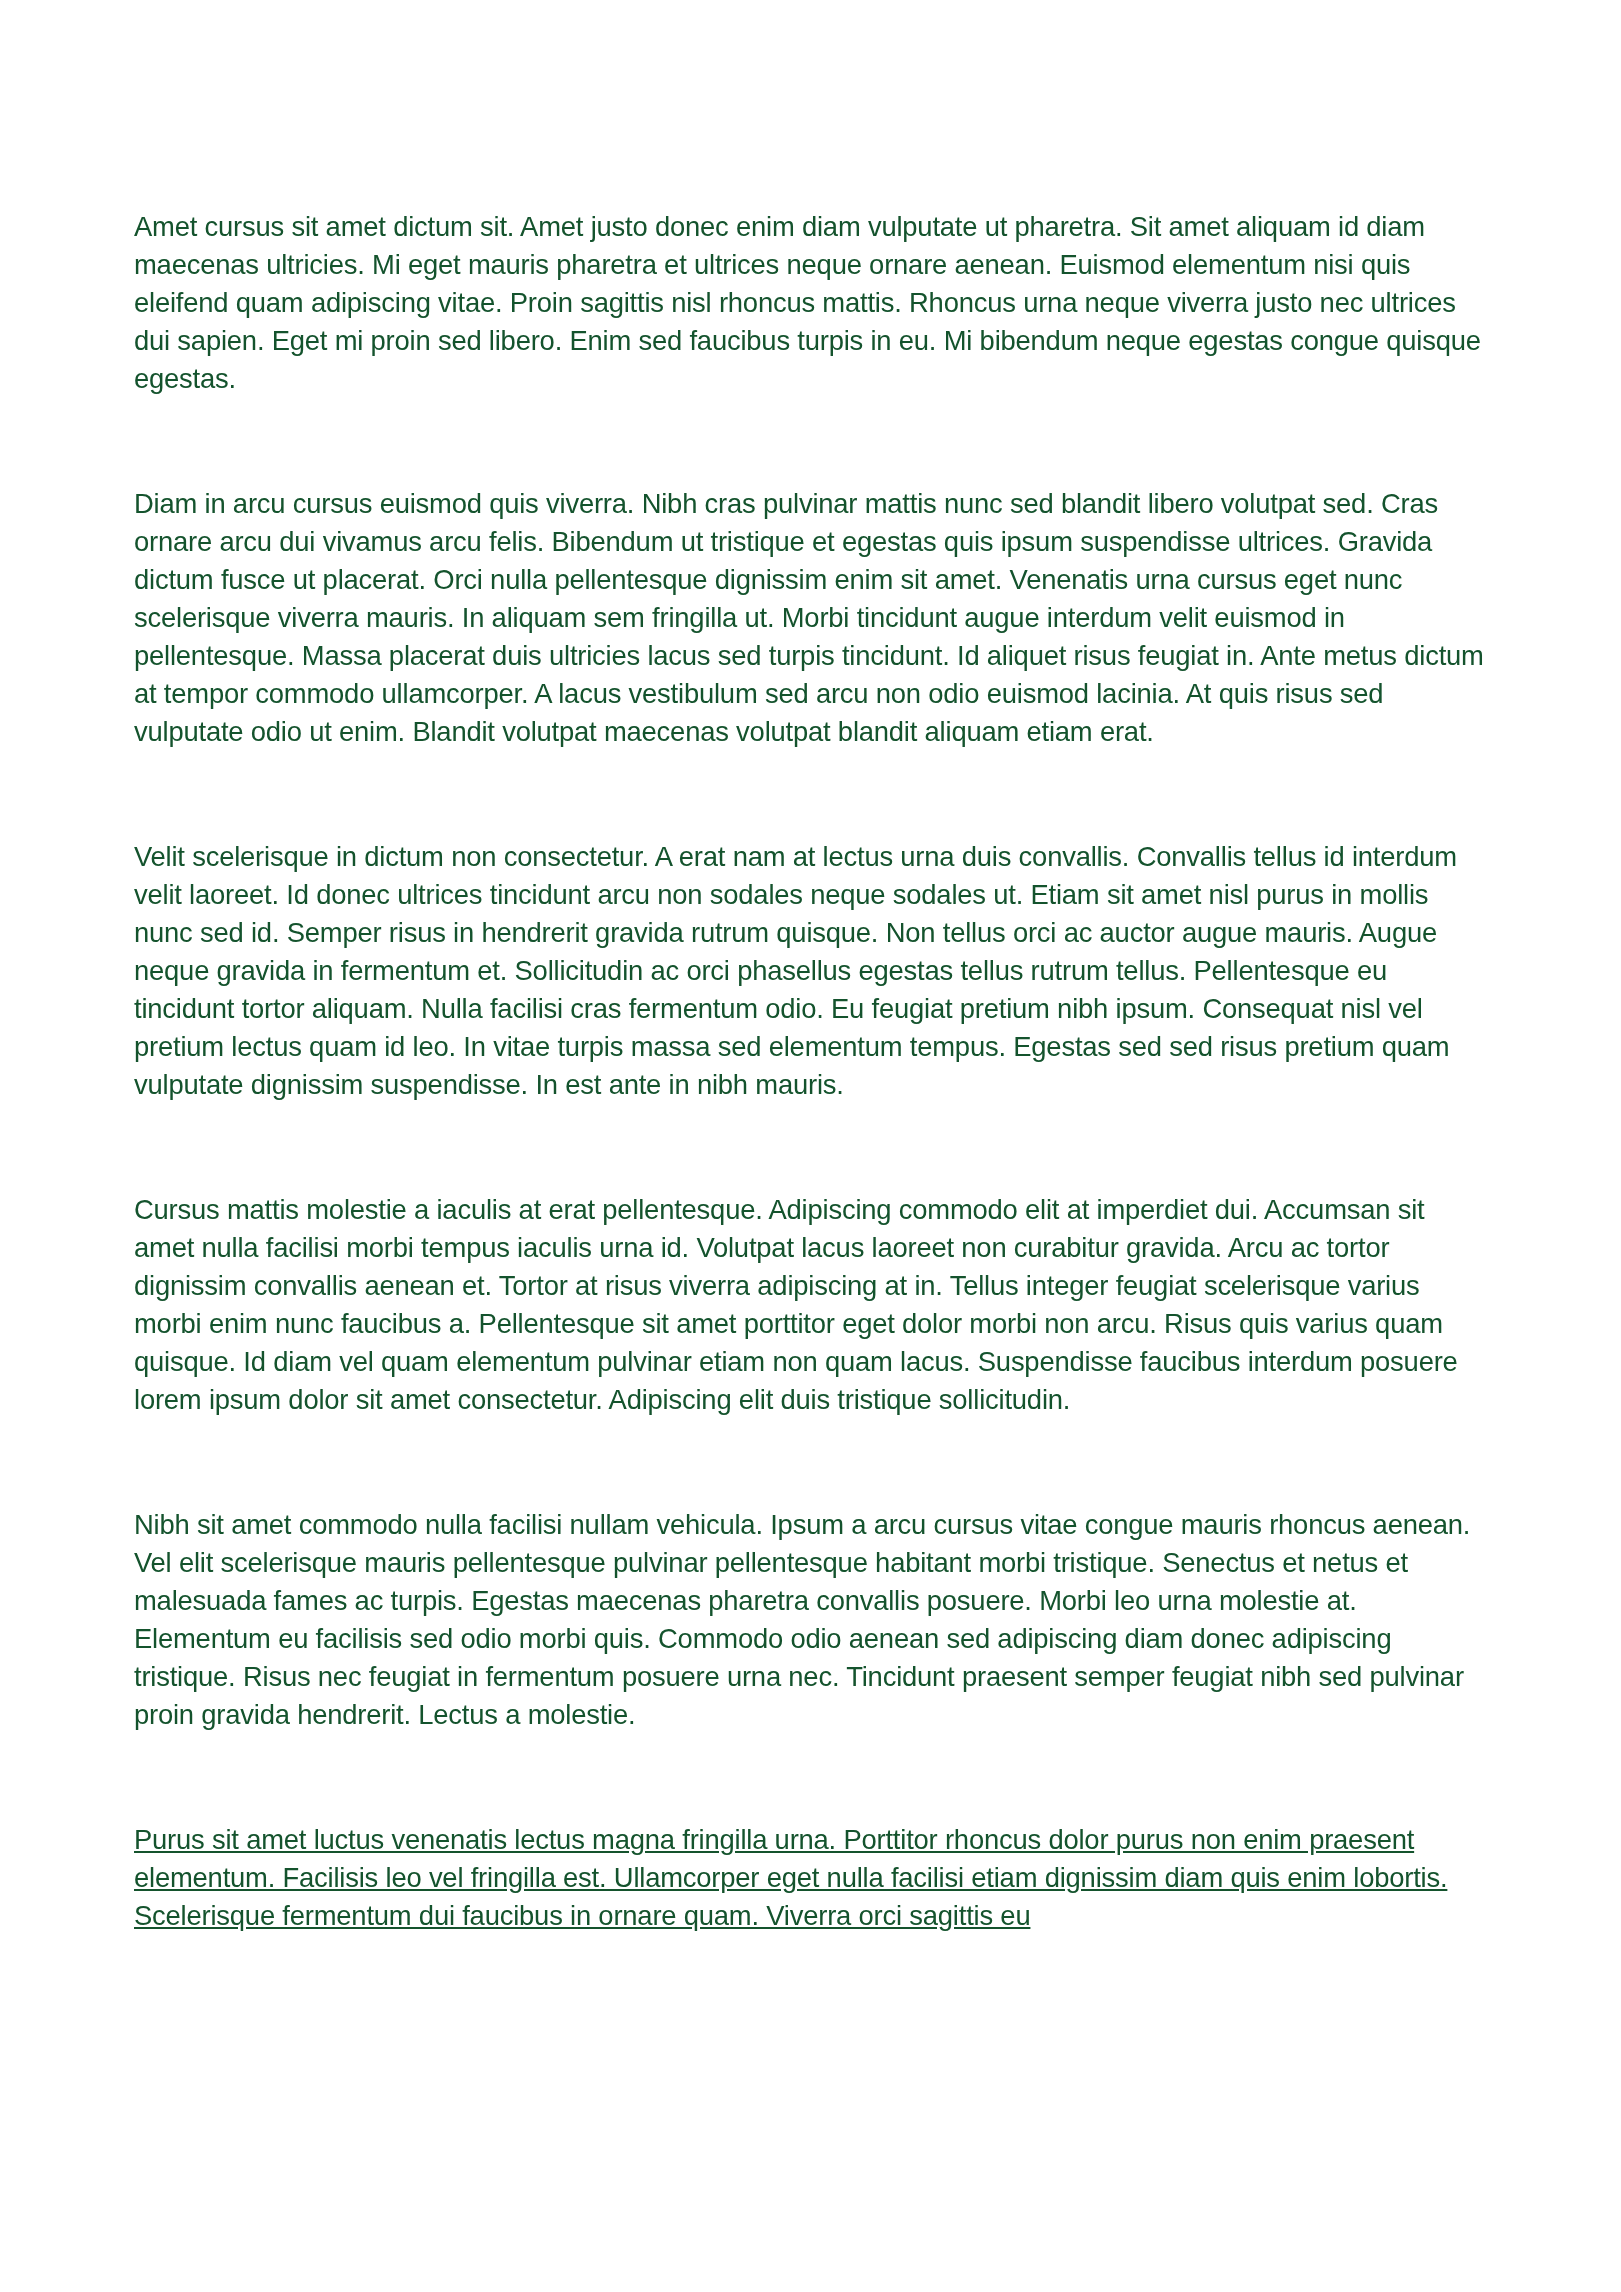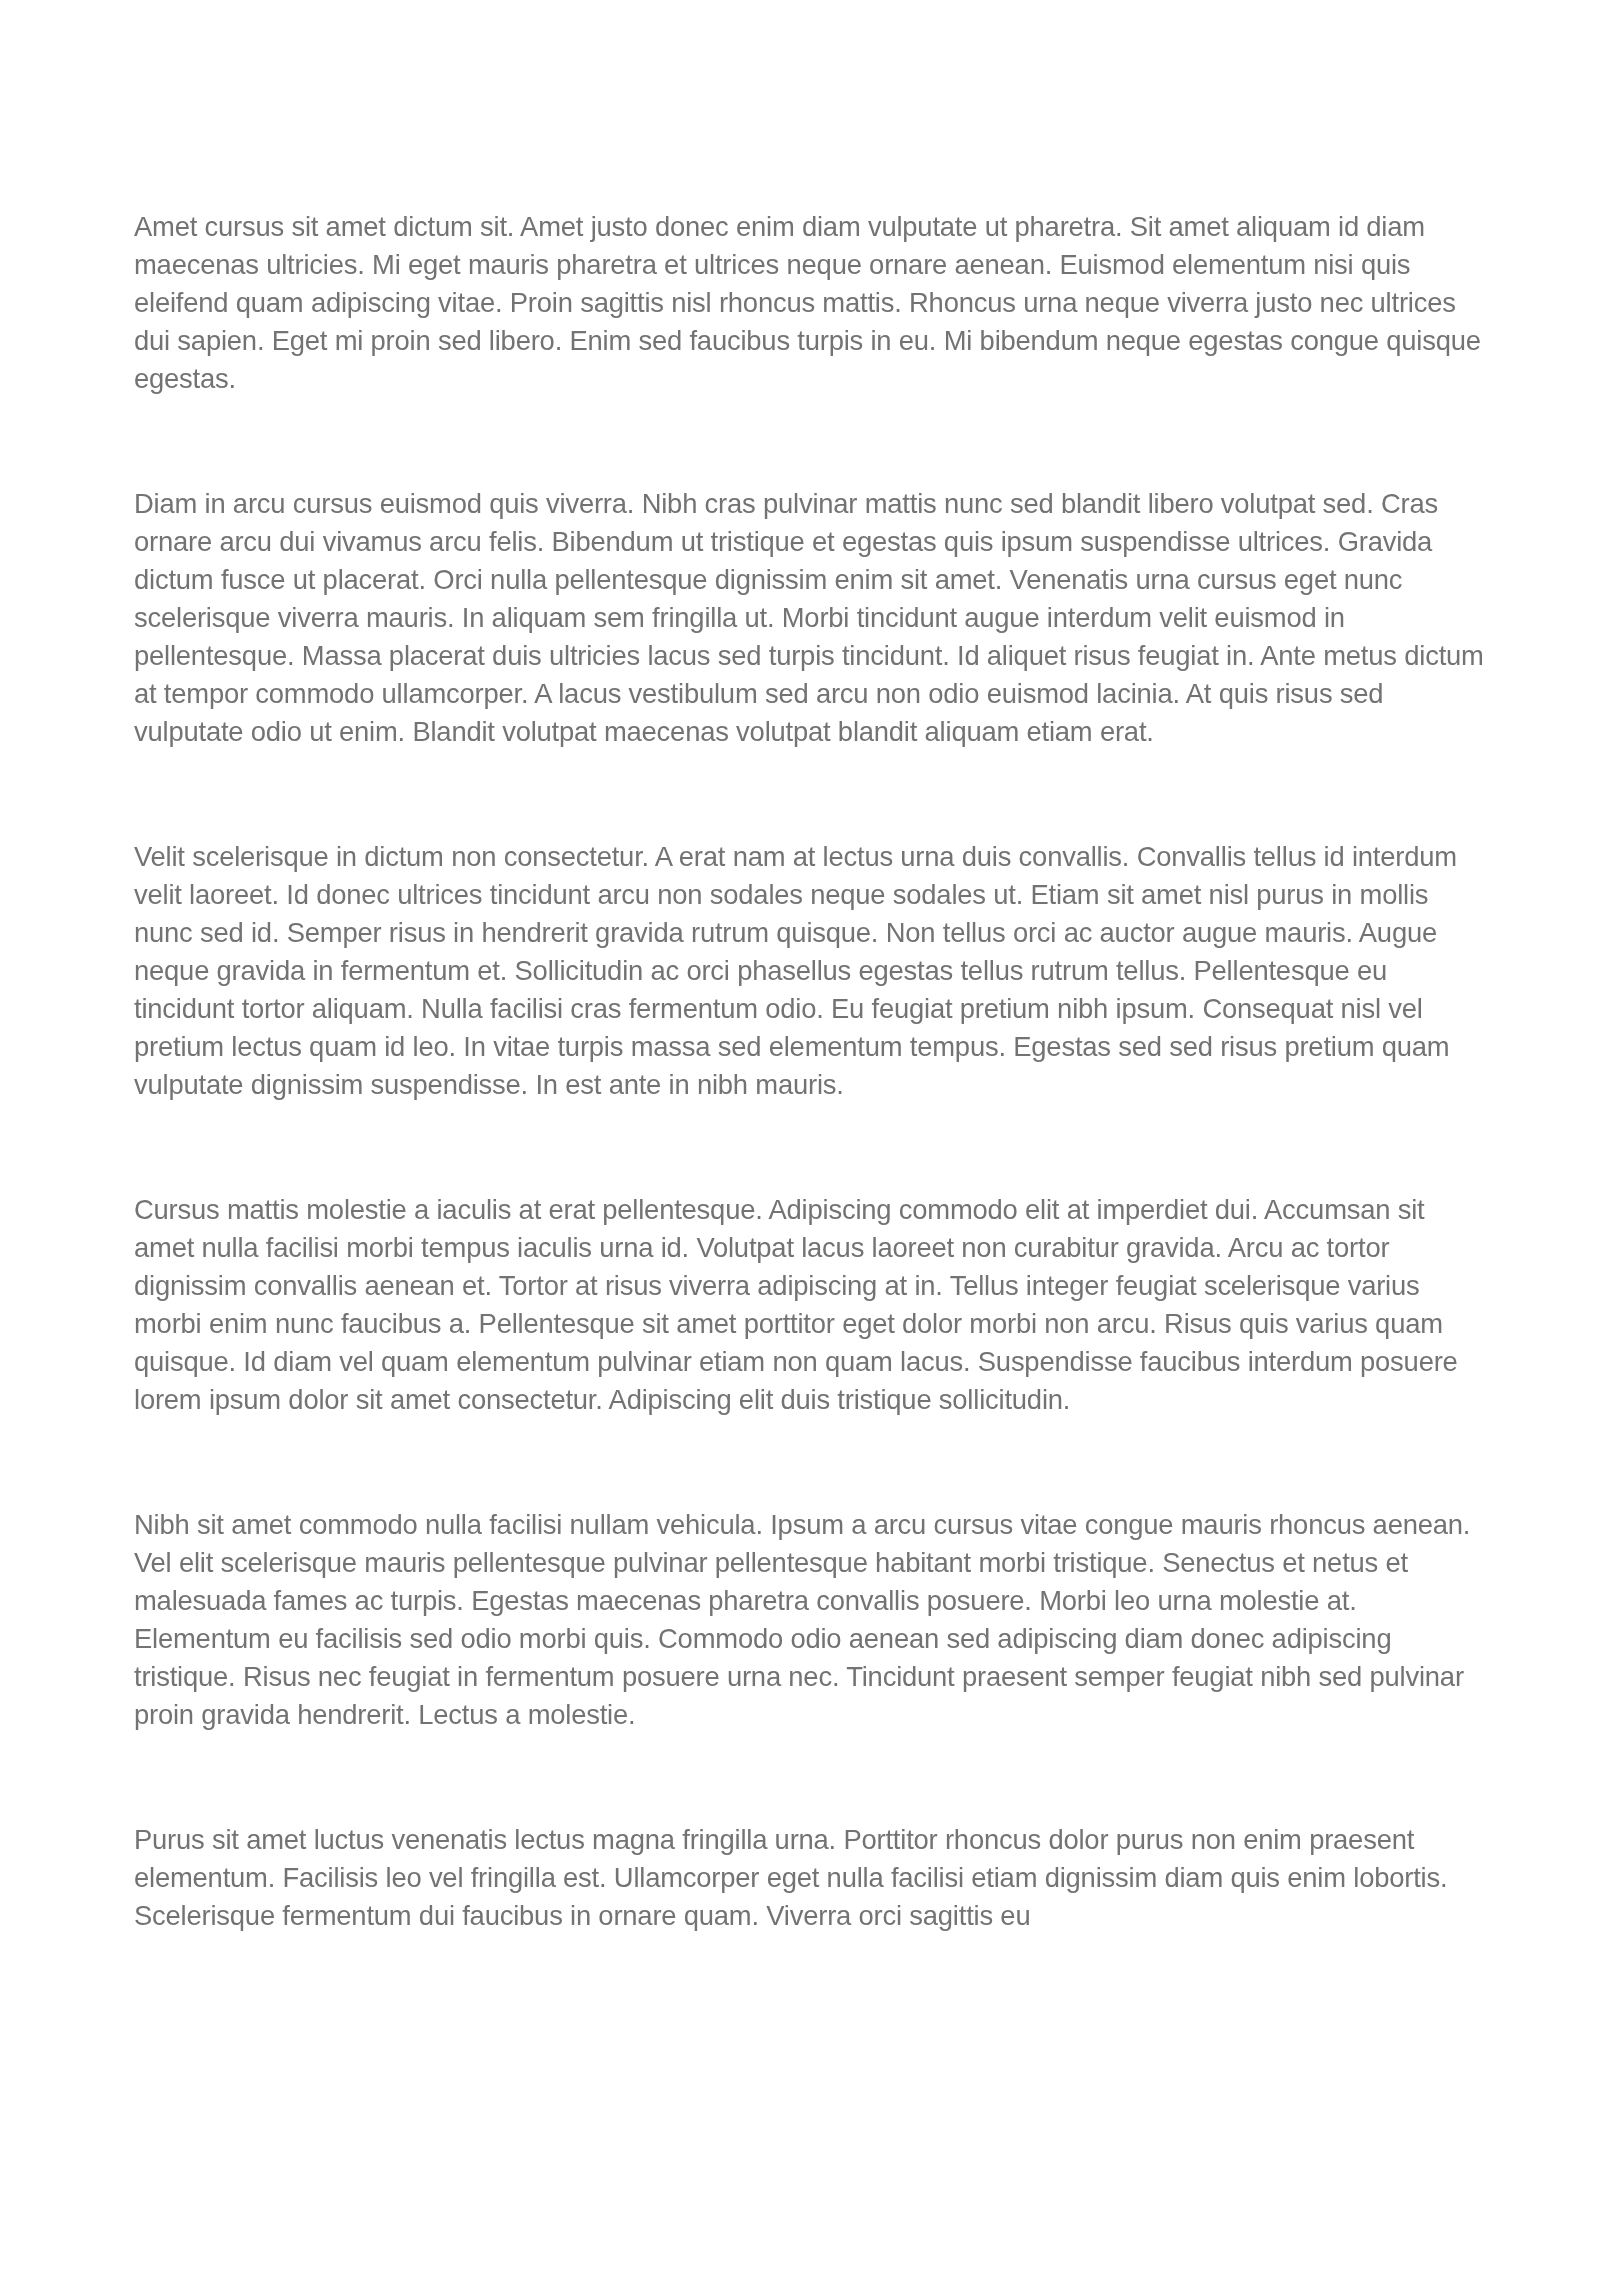--- a/index.html
+++ b/index.html
@@ -13,29 +13,30 @@
     height: 2107px;
     margin: 0;
     background: #ffffff;
     box-sizing: border-box;
     padding: 208px 131px 0 134px;
     overflow: hidden;
     font-family: "Liberation Sans", sans-serif;
     font-size: 27.4px;
     line-height: 38px;
     letter-spacing: -0.2px;
-    color: #737373;
+    color: #14532d;
     text-align: left;
   }
   .page p {
     margin: 0 0 87px 0;
     padding: 0;
   }
   .page p:last-child {
     margin-bottom: 14px;
+    text-decoration: underline;
   }
 </style>
 </head>
 <body>
 
 <div class="page">
   <p>Amet cursus sit amet dictum sit. Amet justo donec enim diam vulputate ut pharetra. Sit amet aliquam id diam maecenas ultricies. Mi eget mauris pharetra et ultrices neque ornare aenean. Euismod elementum nisi quis eleifend quam adipiscing vitae. Proin sagittis nisl rhoncus mattis. Rhoncus urna neque viverra justo nec ultrices dui sapien. Eget mi proin sed libero. Enim sed faucibus turpis in eu. Mi bibendum neque egestas congue quisque egestas.</p>
   <p>Diam in arcu cursus euismod quis viverra. Nibh cras pulvinar mattis nunc sed blandit libero volutpat sed. Cras ornare arcu dui vivamus arcu felis. Bibendum ut tristique et egestas quis ipsum suspendisse ultrices. Gravida dictum fusce ut placerat. Orci nulla pellentesque dignissim enim sit amet. Venenatis urna cursus eget nunc scelerisque viverra mauris. In aliquam sem fringilla ut. Morbi tincidunt augue interdum velit euismod in pellentesque. Massa placerat duis ultricies lacus sed turpis tincidunt. Id aliquet risus feugiat in. Ante metus dictum at tempor commodo ullamcorper. A lacus vestibulum sed arcu non odio euismod lacinia. At quis risus sed vulputate odio ut enim. Blandit volutpat maecenas volutpat blandit aliquam etiam erat.</p>
   <p>Velit scelerisque in dictum non consectetur. A erat nam at lectus urna duis convallis. Convallis tellus id interdum velit laoreet. Id donec ultrices tincidunt arcu non sodales neque sodales ut. Etiam sit amet nisl purus in mollis nunc sed id. Semper risus in hendrerit gravida rutrum quisque. Non tellus orci ac auctor augue mauris. Augue neque gravida in fermentum et. Sollicitudin ac orci phasellus egestas tellus rutrum tellus. Pellentesque eu tincidunt tortor aliquam. Nulla facilisi cras fermentum odio. Eu feugiat pretium nibh ipsum. Consequat nisl vel pretium lectus quam id leo. In vitae turpis massa sed elementum tempus. Egestas sed sed risus pretium quam vulputate dignissim suspendisse. In est ante in nibh mauris.</p>
   <p>Cursus mattis molestie a iaculis at erat pellentesque. Adipiscing commodo elit at imperdiet dui. Accumsan sit amet nulla facilisi morbi tempus iaculis urna id. Volutpat lacus laoreet non curabitur gravida. Arcu ac tortor dignissim convallis aenean et. Tortor at risus viverra adipiscing at in. Tellus integer feugiat scelerisque varius morbi enim nunc faucibus a. Pellentesque sit amet porttitor eget dolor morbi non arcu. Risus quis varius quam quisque. Id diam vel quam elementum pulvinar etiam non quam lacus. Suspendisse faucibus interdum posuere lorem ipsum dolor sit amet consectetur. Adipiscing elit duis tristique sollicitudin.</p>

